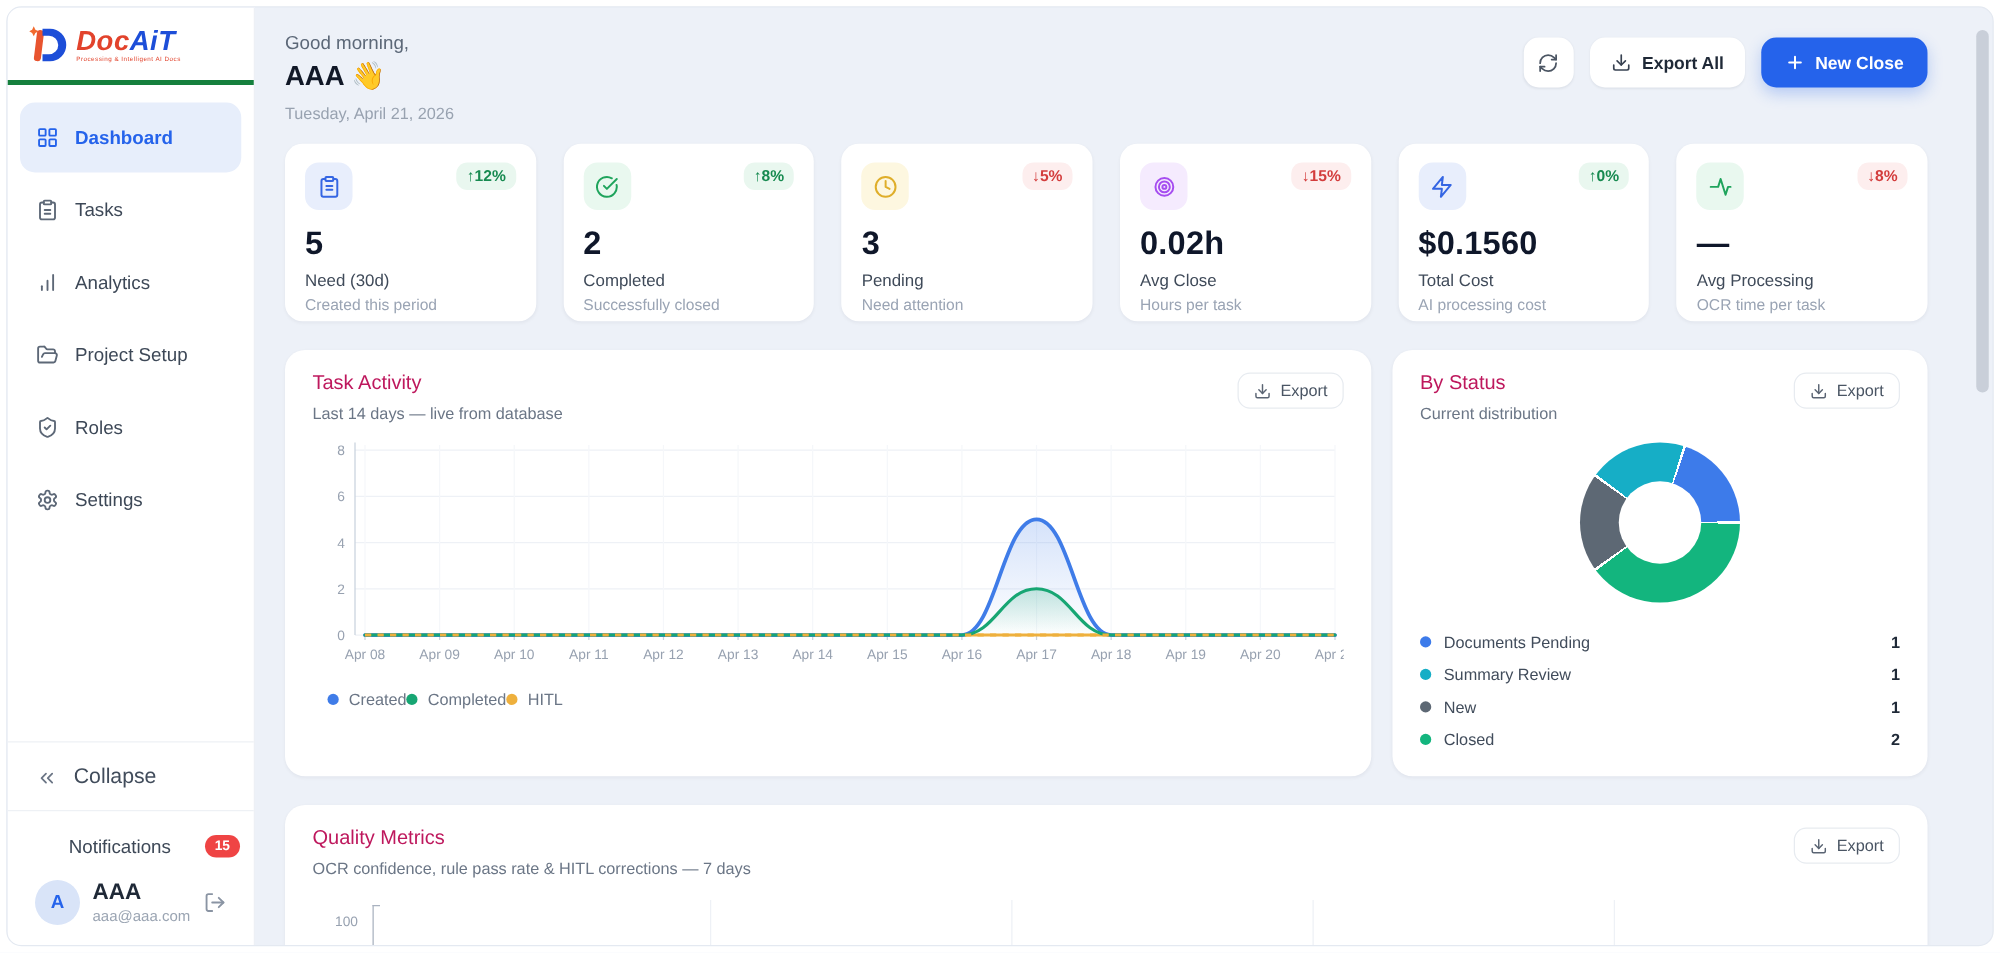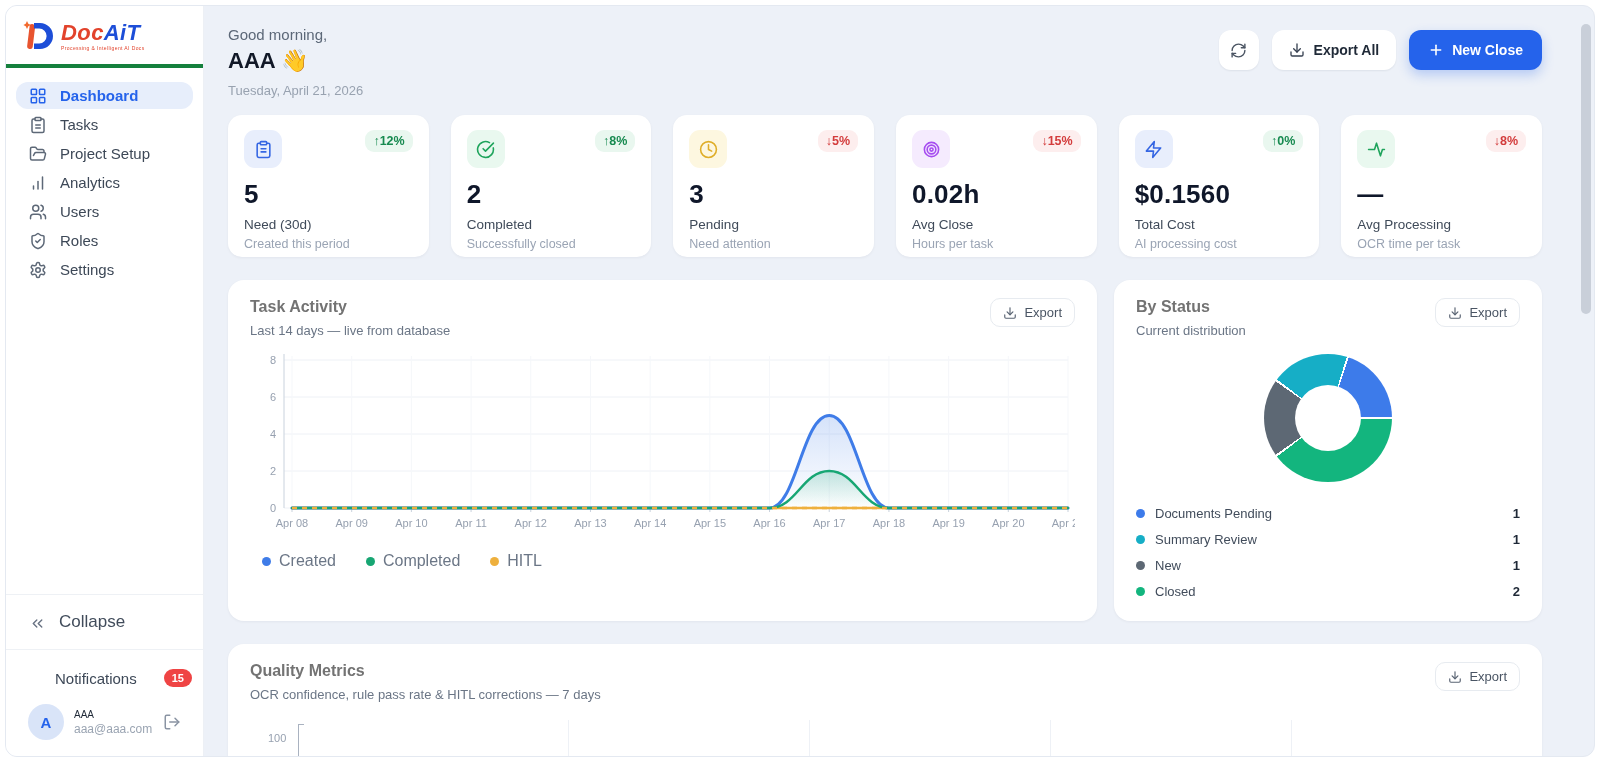--- a/index.html
+++ b/index.html
@@ -7,33 +7,33 @@
   #frame{position:absolute;left:5px;top:5px;width:1590px;height:752px;background:#edf1f8;border-radius:12px;border:1px solid #e4e9f1;overflow:hidden}
   svg{display:block}
   
   .sidebar{position:absolute;left:0;top:0;bottom:0;width:198px;background:#fff;border-right:1px solid #edf0f5;display:flex;flex-direction:column;z-index:2}
   .logo-row{display:flex;align-items:center;gap:5px;padding:12px 14px 10px;border-bottom:4px solid #15803d}
   .brand-txt{line-height:1}
   .brand{font-style:italic;font-weight:bold;font-size:22px;letter-spacing:.4px}
   .brand .doc{color:#e2432c}.brand .ait{color:#1d4ed8}
   .tagline{font-size:5px;color:#e2432c;margin-top:2px;letter-spacing:.4px;white-space:nowrap}
   .nav{padding:14px 10px;flex:1}
-  .nav-item{display:flex;align-items:center;gap:13px;height:27px;padding:0 13px;border-radius:12px;color:#3d4857;font-size:15px;cursor:pointer;margin-bottom:2px}
+  .nav-item{display:flex;align-items:center;gap:13px;height:56px;padding:0 13px;border-radius:12px;color:#3d4857;font-size:15px;cursor:pointer;margin-bottom:2px}
   .nav-item svg{color:#5d6877;flex:0 0 auto}
   .nav-item.active{background:#e7eefb;color:#2563eb;font-weight:bold}
   .nav-item.active svg{color:#2563eb}
   .collapse-row{display:flex;align-items:flex-end;gap:13px;padding:17px 23px;border-top:1px solid #eef1f5;color:#414c5b;font-size:17px;cursor:pointer}
   .collapse-row svg{color:#6b7585}
   .bottom-block{border-top:1px solid #eef1f5;padding:10px 12px 16px}
   .notif-row{display:flex;align-items:flex-end;gap:27px;padding:9px 10px;font-size:15px;color:#3d4857;cursor:pointer}
   .notif-row svg{color:#545f6e}
   .badge{background:#ef4444;color:#fff;font-size:11px;font-weight:bold;border-radius:999px;padding:3px 8px}
   .user-row{display:flex;align-items:center;gap:10px;padding:8px 10px 0}
   .avatar{width:36px;height:36px;border-radius:50%;background:#d9e4f8;color:#2563eb;font-weight:bold;display:flex;align-items:center;justify-content:center;font-size:15px;flex:0 0 auto}
-  .user-name{font-size:10px;font-weight:normal;color:#1f2937}
+  .user-name{font-size:18px;font-weight:bold;color:#1f2937}
   .user-email{font-size:12px;color:#9aa4b2;margin-top:2px}
   .logout{margin-left:auto;color:#8a94a3;cursor:pointer}
   
   .main{position:absolute;left:198px;top:0;right:0;bottom:0;padding:20px 52px 0 24px}
   .header{display:flex;justify-content:space-between}
   .greeting{font-size:15px;color:#5c6878}
   .username{font-size:22px;font-weight:bold;color:#111827;margin-top:5px}
   .date{font-size:13px;color:#98a2b0;margin-top:9px}
   .header-actions{display:flex;gap:13px;align-items:flex-start;margin-top:4px}
   .icon-btn{width:40px;height:40px;background:#fff;border-radius:12px;display:flex;align-items:center;justify-content:center;color:#4b5563;box-shadow:0 1px 2px rgba(15,23,42,.07);cursor:pointer}
@@ -48,27 +48,27 @@
   .stat-delta{font-size:12.5px;font-weight:bold;border-radius:9px;padding:4px 8px}
   .stat-value{font-size:26px;font-weight:bold;color:#0f172a;margin-top:11px;letter-spacing:.2px}
   .stat-label{font-size:13.5px;color:#3f4a59;margin-top:7px}
   .stat-sublabel{font-size:12.5px;color:#9aa4b4;margin-top:5px}
   
   .charts-row{display:flex;gap:17px;margin-top:23px}
   .card{background:#fff;border-radius:16px;box-shadow:0 1px 3px rgba(15,23,42,.05)}
   .activity-card{width:869px;padding:18px 22px;height:341px}
   .status-card{flex:1;padding:18px 22px;height:341px}
   .card-head{display:flex;justify-content:space-between;align-items:flex-start}
-  .card-title{font-size:16px;font-weight:bold;color:#737373}
+  .card-title{font-size:16px;font-weight:normal;color:#be185d}
   .card-sub{font-size:13px;color:#6b7686;margin-top:7px}
   .btn-export{display:flex;align-items:center;gap:7px;border:1px solid #e7ebf0;border-radius:10px;padding:6px 12px;font-size:13px;color:#4a5564;background:#fff;cursor:pointer}
   .btn-export svg{color:#5a6473}
   .activity-chart{margin-top:10px}
   .tick{font-size:11px;fill:#97a1b0;font-family:"Liberation Sans",sans-serif}
-  .activity-legend{display:flex;gap:30px;margin-top:4px;padding-left:12px;font-size:16px;color:#6b7686;align-items:flex-end}
+  .activity-legend{display:flex;margin-top:4px;padding-left:12px;font-size:13px;color:#6b7686;align-items:flex-end}
   .legend-item{display:flex;align-items:center;gap:8px}
   .legend-dot{width:9px;height:9px;border-radius:50%}
   
   .donut-wrap{display:flex;justify-content:center;margin-top:16px}
   .donut{width:128px;height:128px;border-radius:50%;position:relative}
   .donut-hole{position:absolute;left:50%;top:50%;transform:translate(-50%,-50%);width:66px;height:66px;border-radius:50%;background:#fff}
   .status-legend{margin-top:18px}
   .legend-row{display:flex;align-items:center;gap:10px;padding:5.5px 0;font-size:13px;color:#414c5b}
   .legend-val{margin-left:auto;font-weight:bold;color:#1f2937;font-size:13px}
   
@@ -113,40 +113,31 @@
       <div class="nav-item">
         <svg width="18" height="18" viewBox="0 0 24 24" fill="none" stroke="currentColor" stroke-width="2" stroke-linecap="round" stroke-linejoin="round">
             <rect x="8" y="2" width="8" height="4" rx="1"></rect>
             <path d="M16 4h2a2 2 0 0 1 2 2v14a2 2 0 0 1-2 2H6a2 2 0 0 1-2-2V6a2 2 0 0 1 2-2h2"></path>
             <path d="M9 12h6M9 16h6"></path>
           </svg>
         <span>Tasks</span>
       </div>
       <div class="nav-item">
         <svg width="18" height="18" viewBox="0 0 24 24" fill="none" stroke="currentColor" stroke-width="2" stroke-linecap="round" stroke-linejoin="round">
-            <path d="m6 14 1.45-2.9A2 2 0 0 1 9.24 10H20a2 2 0 0 1 1.94 2.5l-1.55 6a2 2 0 0 1-1.94 1.5H4a2 2 0 0 1-2-2V5a2 2 0 0 1 2-2h3.9a2 2 0 0 1 1.69.9l.81 1.2a2 2 0 0 0 1.67.9H18a2 2 0 0 1 2 2v2"></path>
-          </svg>
-        <span>Project Setup</span>
-      </div>
-      <div class="nav-item">
-        <svg width="18" height="18" viewBox="0 0 24 24" fill="none" stroke="currentColor" stroke-width="2" stroke-linecap="round" stroke-linejoin="round">
             <path d="M12 20V10"></path>
             <path d="M18 20V4"></path>
             <path d="M6 20v-4"></path>
           </svg>
         <span>Analytics</span>
       </div>
       <div class="nav-item">
         <svg width="18" height="18" viewBox="0 0 24 24" fill="none" stroke="currentColor" stroke-width="2" stroke-linecap="round" stroke-linejoin="round">
-            <path d="M16 21v-2a4 4 0 0 0-4-4H6a4 4 0 0 0-4 4v2"></path>
-            <circle cx="9" cy="7" r="4"></circle>
-            <path d="M22 21v-2a4 4 0 0 0-3-3.87"></path>
-            <path d="M16 3.13a4 4 0 0 1 0 7.75"></path>
-          </svg>
-        <span>Users</span>
+            <path d="m6 14 1.45-2.9A2 2 0 0 1 9.24 10H20a2 2 0 0 1 1.94 2.5l-1.55 6a2 2 0 0 1-1.94 1.5H4a2 2 0 0 1-2-2V5a2 2 0 0 1 2-2h3.9a2 2 0 0 1 1.69.9l.81 1.2a2 2 0 0 0 1.67.9H18a2 2 0 0 1 2 2v2"></path>
+          </svg>
+        <span>Project Setup</span>
       </div>
       <div class="nav-item">
         <svg width="18" height="18" viewBox="0 0 24 24" fill="none" stroke="currentColor" stroke-width="2" stroke-linecap="round" stroke-linejoin="round">
             <path d="M20 13c0 5-3.5 7.5-7.66 8.95a1 1 0 0 1-.67-.01C7.5 20.5 4 18 4 13V6a1 1 0 0 1 1-1c2 0 4.5-1.2 6.24-2.72a1.17 1.17 0 0 1 1.52 0C14.51 3.81 17 5 19 5a1 1 0 0 1 1 1z"></path>
             <path d="m9 12 2 2 4-4"></path>
           </svg>
         <span>Roles</span>
       </div>
       <div class="nav-item">
         <svg width="18" height="18" viewBox="0 0 24 24" fill="none" stroke="currentColor" stroke-width="2" stroke-linecap="round" stroke-linejoin="round">

